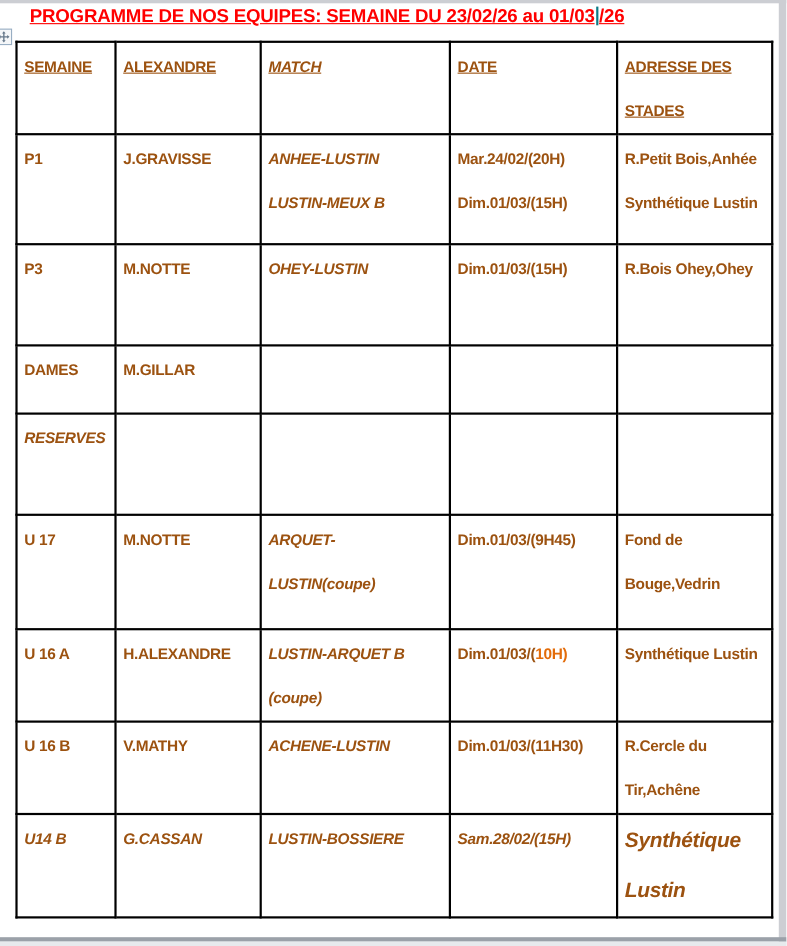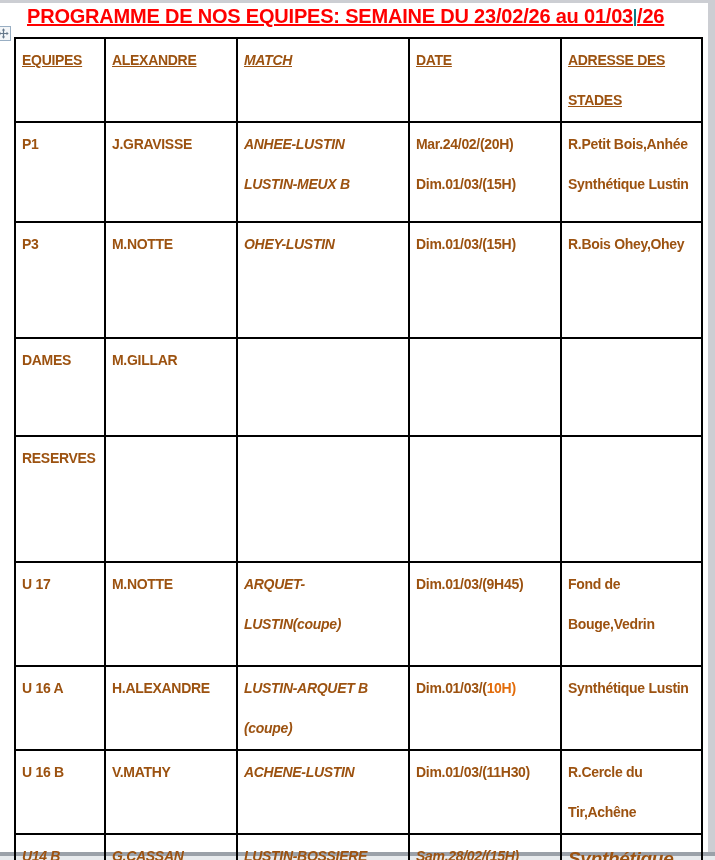--- a/index.html
+++ b/index.html
@@ -16,21 +16,21 @@
     position:relative;width:715px;height:860px;background:#ffffff;
     font-family:"Liberation Sans",sans-serif;overflow:hidden;
   }
   .strip-top{position:absolute;top:0;left:0;width:715px;height:3px;background:var(--edge);}
   .strip-right{position:absolute;top:0;right:0;width:7px;height:860px;background:var(--edge);}
   .bar-dark{position:absolute;left:0;top:852px;width:715px;height:4px;background:var(--bar-dark);}
   .bar-light{position:absolute;left:0;top:856px;width:715px;height:4px;background:var(--bar-light);}
 
   .doc-title{
     position:absolute;left:27px;top:5px;
-    font-size:20px;font-weight:bold;letter-spacing:-0.2px;
+    font-size:17px;font-weight:bold;letter-spacing:-0.2px;
     color:var(--red);text-decoration:underline;white-space:nowrap;
   }
   .caret{
     display:inline-block;width:2px;height:17px;background:#0c7a86;
     vertical-align:-3px;margin:0 1px;
   }
   .move-handle{
     position:absolute;left:-4px;top:26px;width:15px;height:15px;
     background:#f4f6f8;border:1px solid #98aec3;
     display:flex;align-items:center;justify-content:center;
@@ -77,21 +77,21 @@
     <colgroup>
       <col style="width:90px">
       <col style="width:132px">
       <col style="width:172px">
       <col style="width:152px">
       <col style="width:141px">
     </colgroup>
     <thead>
       <tr style="height:78px">
         <th>
-          <div class="line"><span class="u">EQUIPES</span></div>
+          <div class="line"><span class="u">SEMAINE</span></div>
         </th>
         <th>
           <div class="line"><span class="u">ALEXANDRE</span></div>
         </th>
         <th>
           <div class="line"><span class="u">MATCH</span></div>
         </th>
         <th>
           <div class="line"><span class="u">DATE</span></div>
         </th>
@@ -115,49 +115,49 @@
           </td>
           <td>
             <div class="line">Mar.24/02/(20H)</div>
             <div class="line">Dim.01/03/(15H)</div>
           </td>
           <td>
             <div class="line">R.Petit Bois,Anhée</div>
             <div class="line">Synthétique Lustin</div>
           </td>
         </tr>
-        <tr style="height: 116px;">
+        <tr style="height: 92px;">
           <td>
             <div class="line">P3</div>
           </td>
           <td>
             <div class="line">M.NOTTE</div>
           </td>
           <td>
             <div class="line">OHEY-LUSTIN</div>
           </td>
           <td>
             <div class="line">Dim.01/03/(15H)</div>
           </td>
           <td>
             <div class="line">R.Bois Ohey,Ohey</div>
           </td>
         </tr>
-        <tr style="height: 98px;">
+        <tr style="height: 62px;">
           <td>
             <div class="line">DAMES</div>
           </td>
           <td>
             <div class="line">M.GILLAR</div>
           </td>
           <td></td>
           <td></td>
           <td></td>
         </tr>
-        <tr style="height: 126px;">
+        <tr style="height: 92px; font-style: italic;">
           <td>
             <div class="line">RESERVES</div>
           </td>
           <td></td>
           <td></td>
           <td></td>
           <td></td>
         </tr>
         <tr style="height: 104px; margin-left: 38px;">
           <td>

